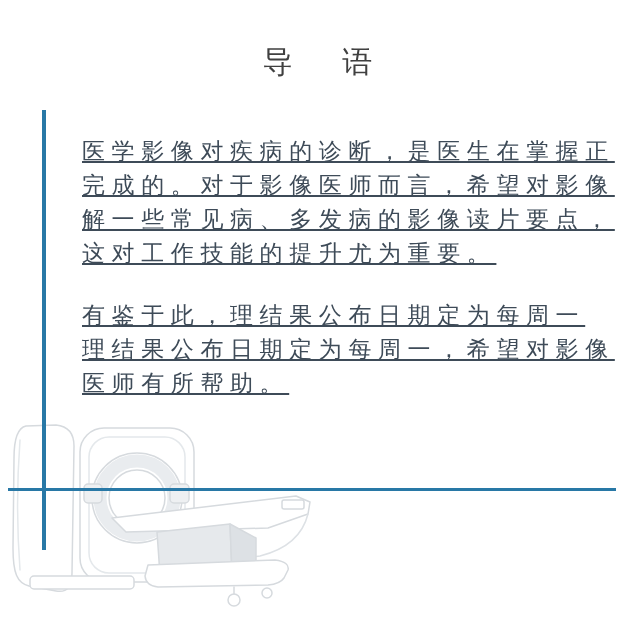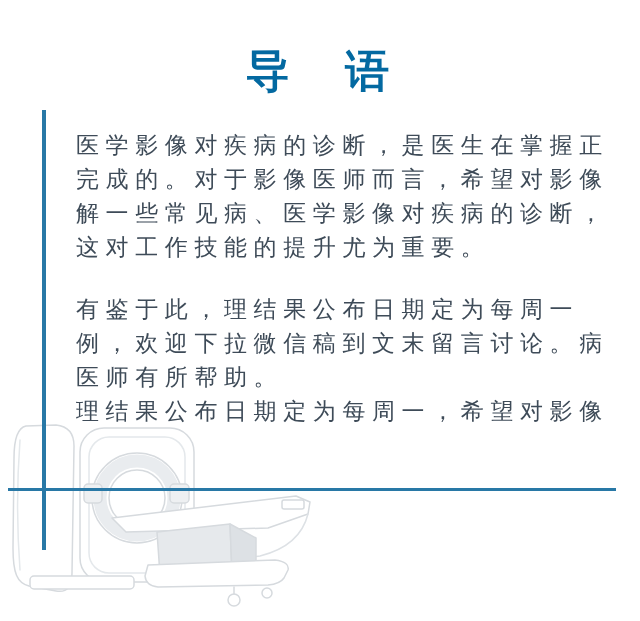--- a/index.html
+++ b/index.html
@@ -34,36 +34,36 @@
     height: 3px;
     background: #2878a6;
   }
   .title {
     position: absolute;
     top: 42px;
     left: 0;
     right: 0;
     margin: 0;
     text-align: center;
-    font-size: 44px;
-    font-weight: bold;
-    color: #0369a1;
+    font-size: 30px;
+    font-weight: normal;
+    color: #404040;
     letter-spacing: 5px;
     word-spacing: 30px;
   }
   .text-block {
     position: absolute;
     left: 64px;
     top: 116px;
     width: 545px;
     color: #3e4b58;
     font-size: 23px;
     line-height: 34px;
   }
-  .para { margin: 12px; }
+  .para { margin: 18px; text-decoration: underline; }
   .para + .para { margin-top: 28px; }
   .tline {
     letter-spacing: 6.6px;
     white-space: nowrap;
     height: 34px;
   }
 </style>
 </head>
 <body>
 
@@ -102,24 +102,23 @@
 
   <div class="hline"></div>
   <div class="vline"></div>
 
   <h1 class="title">导 语</h1>
 
   <div class="text-block">
     <div class="para">
       <div class="tline">医学影像对疾病的诊断，是医生在掌握正</div>
       <div class="tline">完成的。对于影像医师而言，希望对影像</div>
-      <div class="tline">解一些常见病、医学影像对疾病的诊断，</div>
+      <div class="tline">解一些常见病、多发病的影像读片要点，</div>
       <div class="tline">这对工作技能的提升尤为重要。</div>
     </div>
     <div class="para">
       <div class="tline">有鉴于此，理结果公布日期定为每周一</div>
-      <div class="tline">例，欢迎下拉微信稿到文末留言讨论。病</div>
+      <div class="tline">理结果公布日期定为每周一，希望对影像</div>
       <div class="tline">医师有所帮助。</div>
-      <div class="tline">理结果公布日期定为每周一，希望对影像</div>
     </div>
   </div>
 
 </div>
 
 </body></html>

